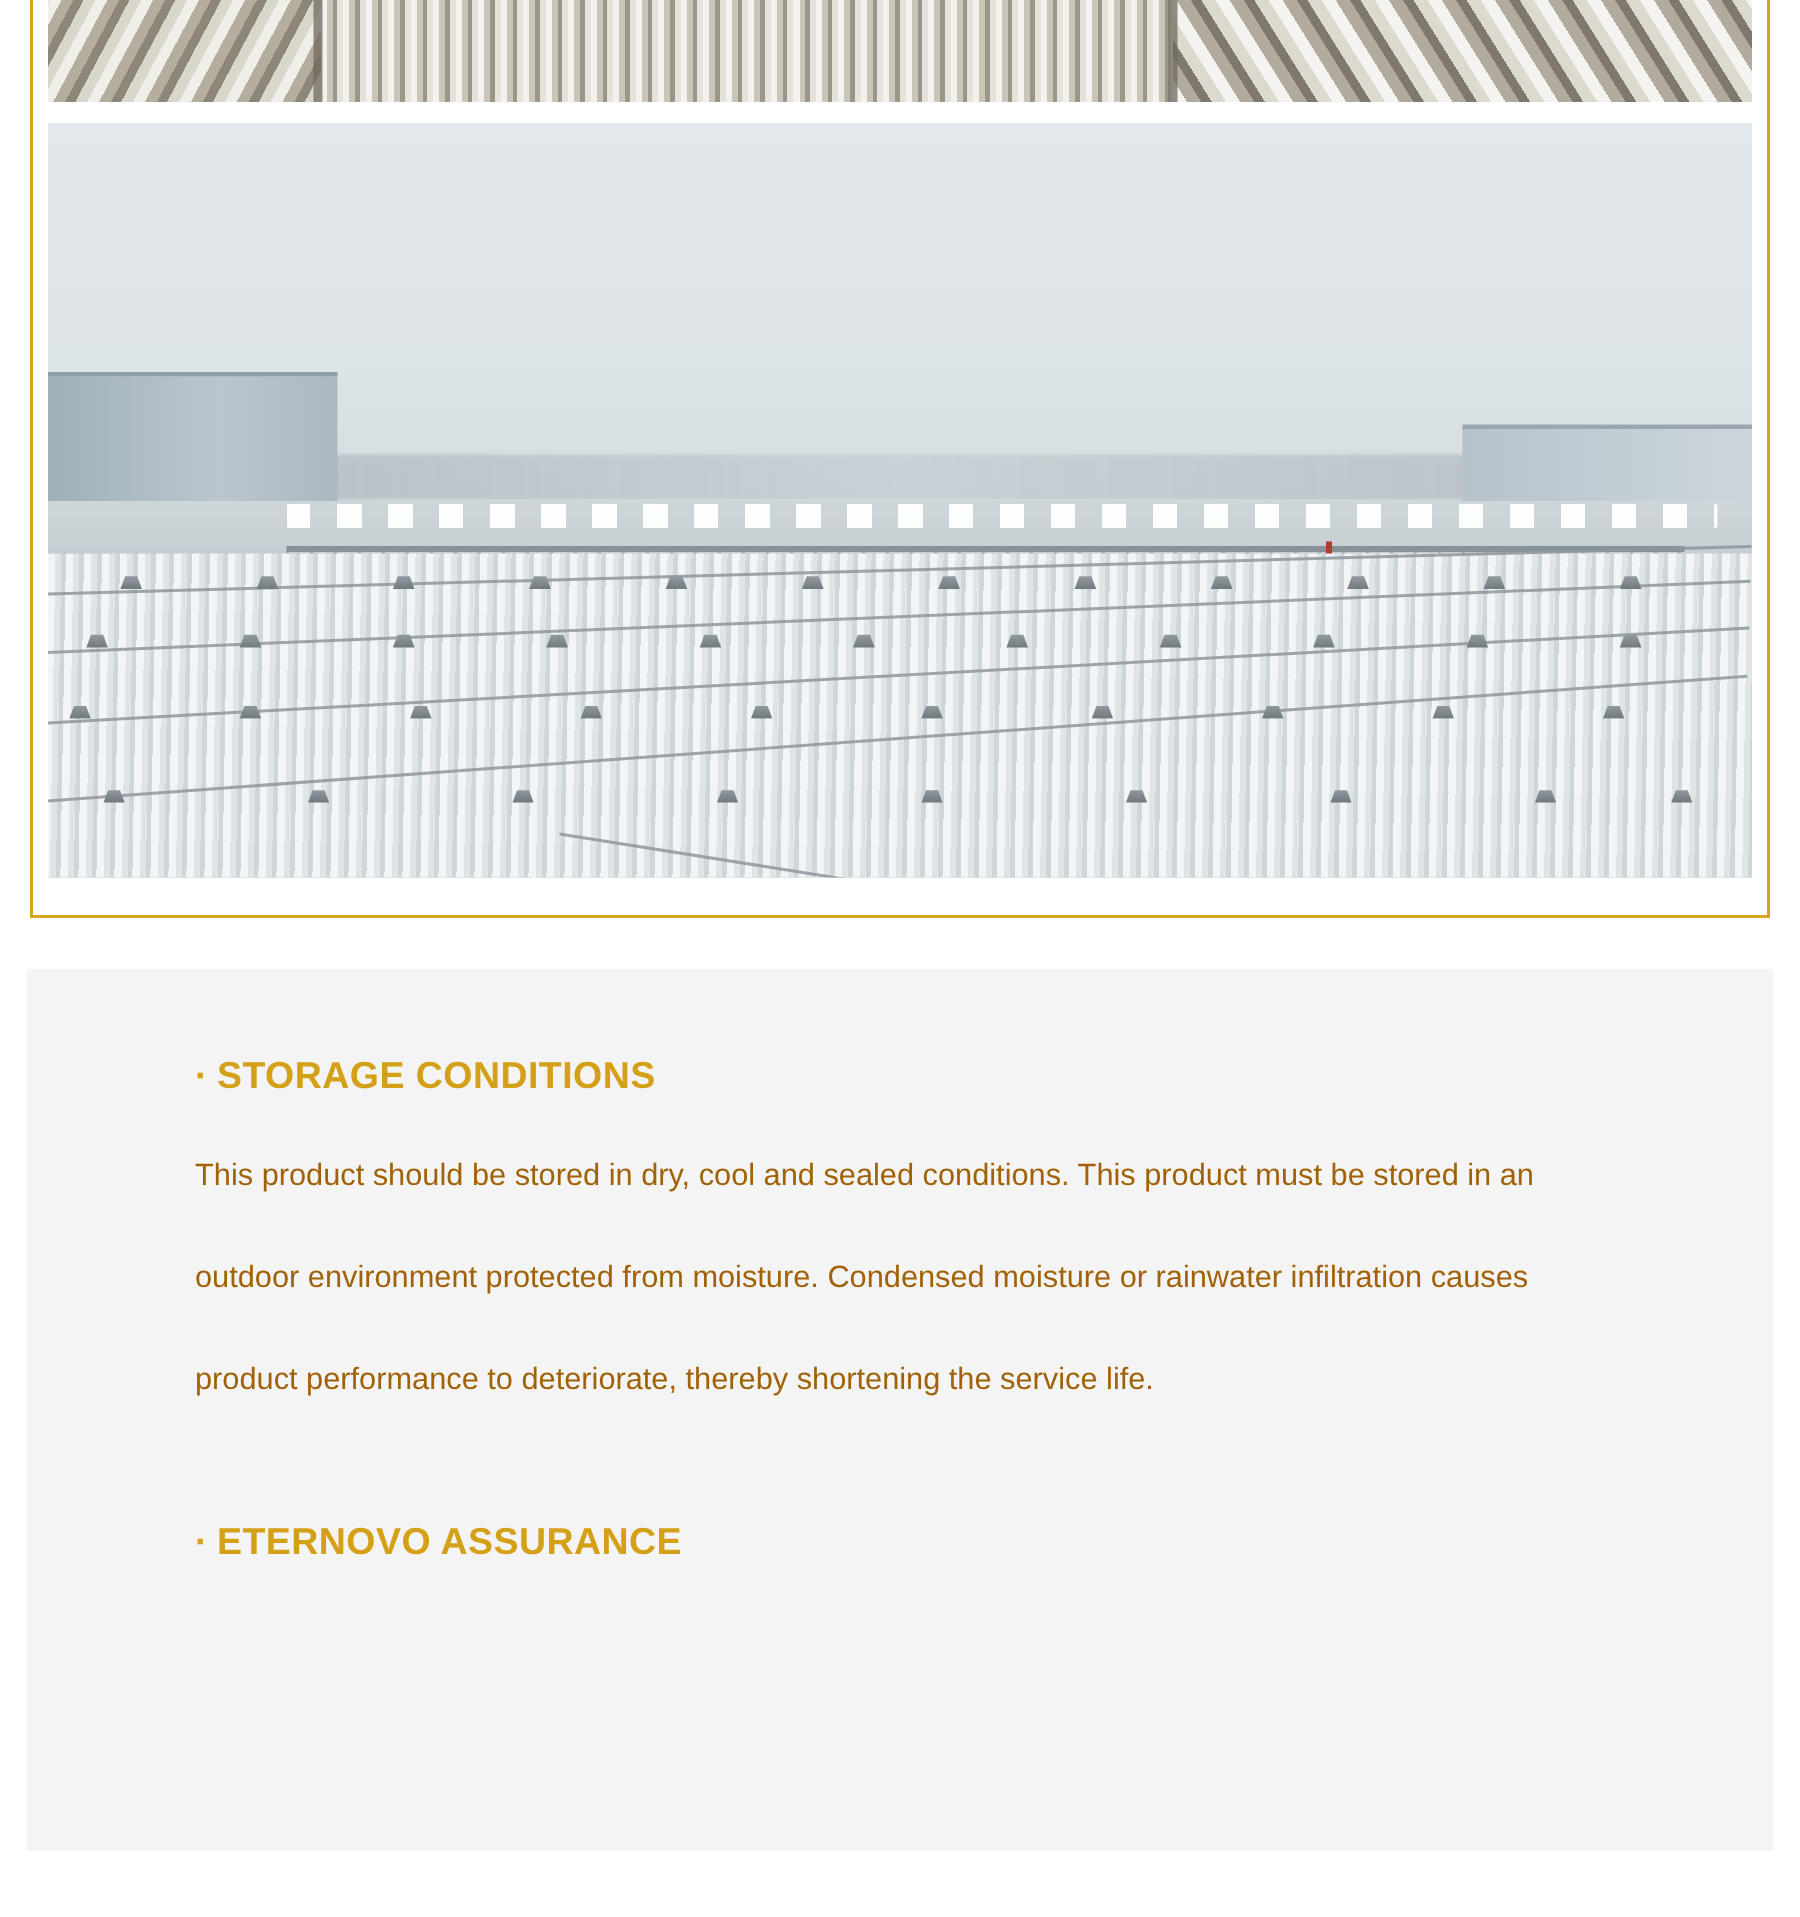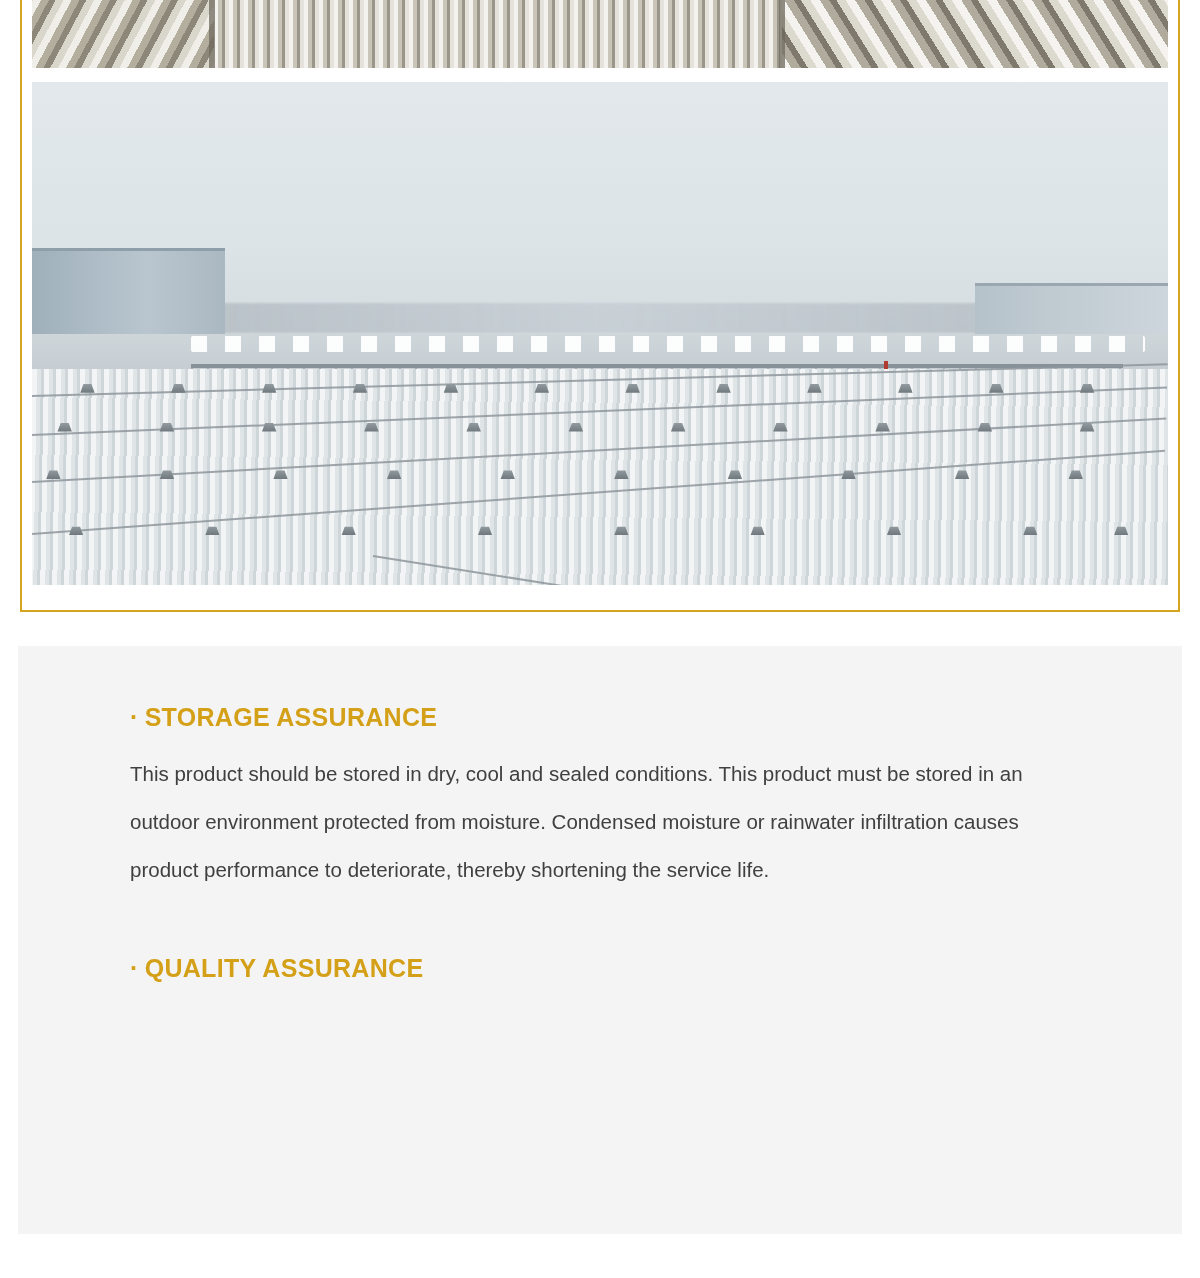--- a/index.html
+++ b/index.html
@@ -210,22 +210,22 @@
   }
   .bullet-dot {
     color: #d4a017;
     font-size: 25px;
     margin-right: 6px;
     line-height: 1;
   }
   .storage-title { padding-top: 57px; }
   .body-text {
     font-size: 20.5px;
-    line-height: 48px;
-    color: #404040;
+    line-height: 68px;
+    color: #a16207;
     margin: 18px 0 0 0;
     max-width: 990px;
   }
   .quality-title { padding-top: 60px; }
 </style>
 </head>
 <body>
 
 <div class="page">
 
@@ -311,26 +311,26 @@
         </div>
       </div>
     </div>
   </div>
 
   <div class="info-card">
 
     <div class="section">
       <h2 class="section-title storage-title">
         <span class="bullet-dot">·</span>
-        <span>STORAGE ASSURANCE</span>
+        <span>STORAGE CONDITIONS</span>
       </h2>
       <p class="body-text">This product should be stored in dry, cool and sealed conditions. This product must be stored in an outdoor environment protected from moisture. Condensed moisture or rainwater infiltration causes product performance to deteriorate, thereby shortening the service life.</p>
     </div>
 
     <div class="section">
       <h2 class="section-title quality-title">
         <span class="bullet-dot">·</span>
-        <span>QUALITY ASSURANCE</span>
+        <span>ETERNOVO ASSURANCE</span>
       </h2>
     </div>
 
   </div>
 </div>
 
 </body></html>

